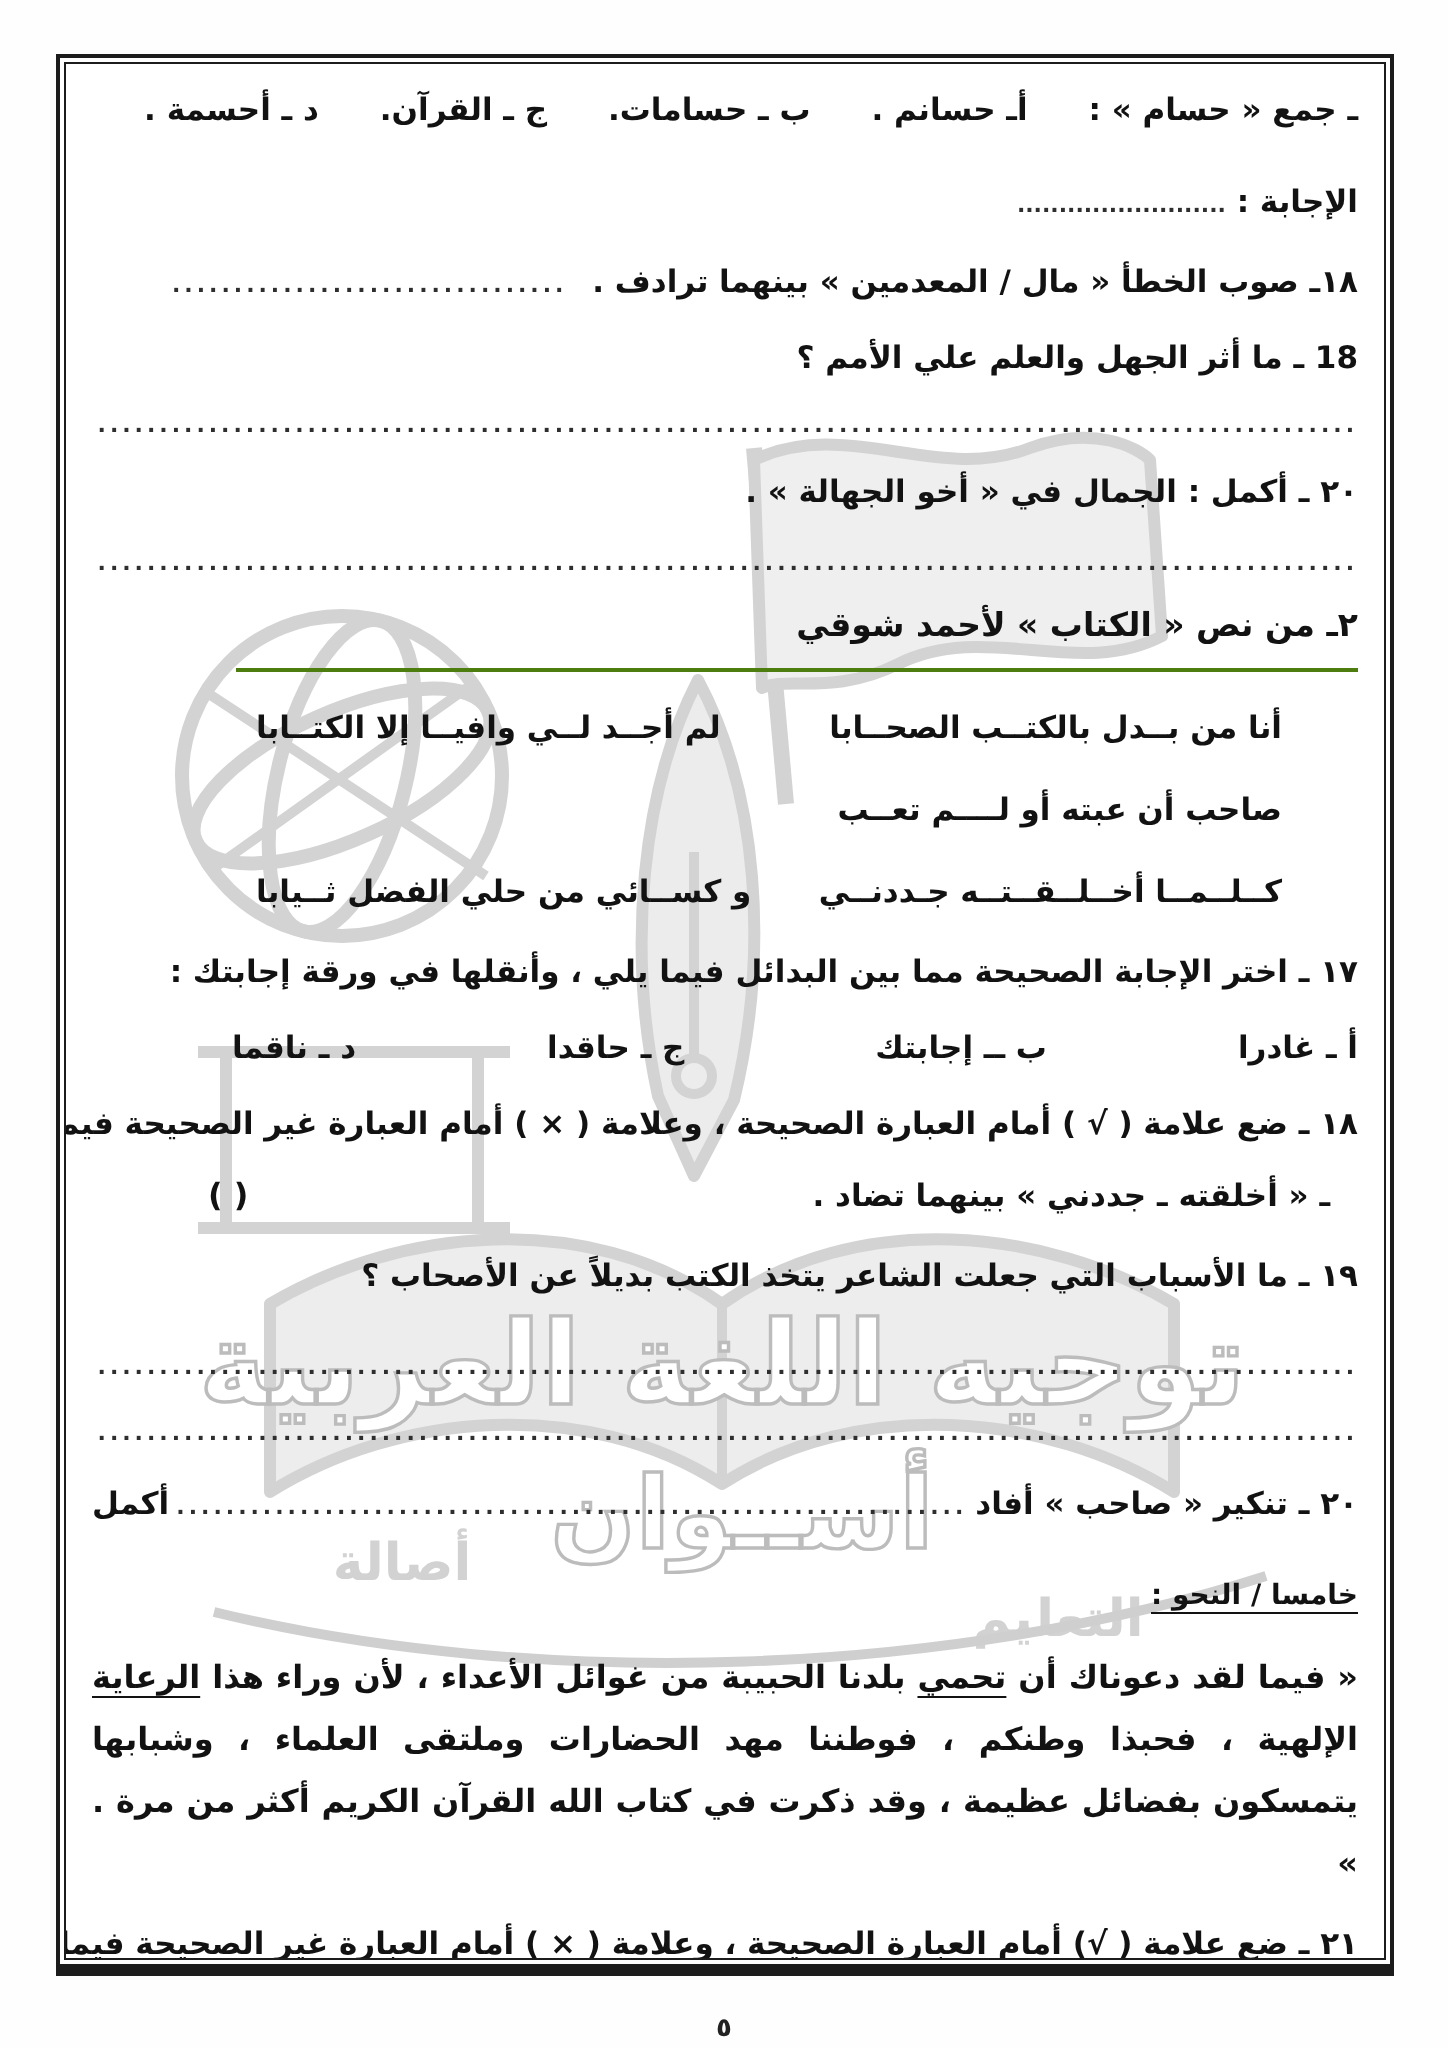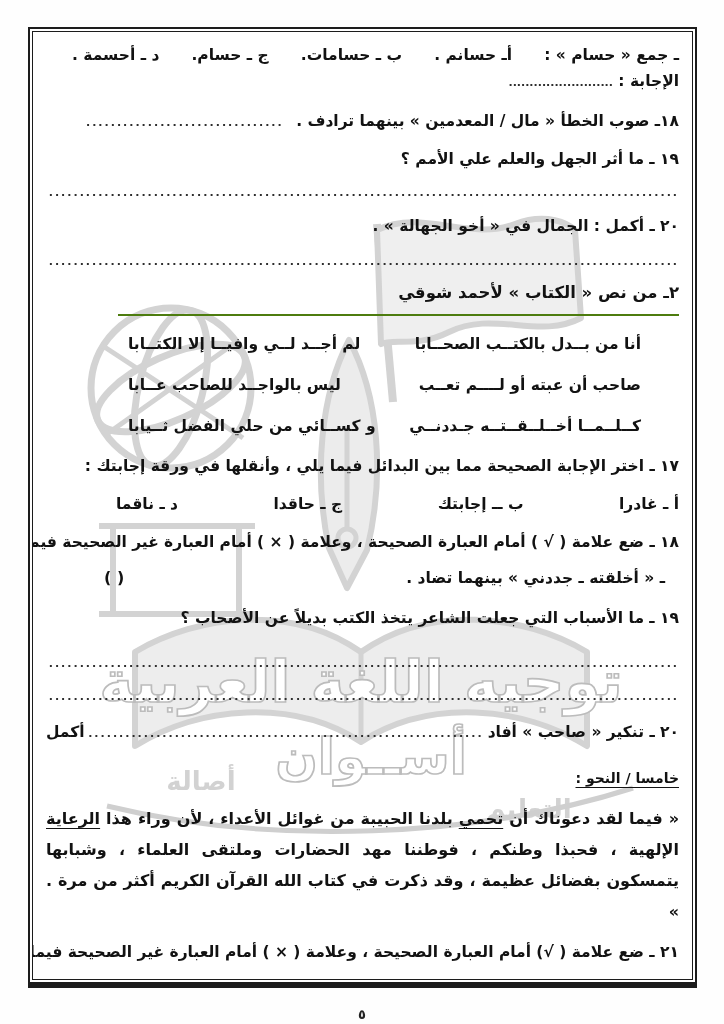--- a/index.html
+++ b/index.html
@@ -19,21 +19,21 @@
   .dots-inline { overflow:hidden; white-space:nowrap; font-size:11px; letter-spacing:2px; color:#2e2e2e; }
   .heading-underline { border-bottom:2px solid #4d7c0f; padding-bottom:8px; margin-left:72px; }
   .u { text-decoration:underline; text-underline-offset:4px; }
   .poem { padding-right:38px; padding-left:82px; }
   .poem-row { display:flex; justify-content:space-between; align-items:baseline; margin-top:15px; }
   .passage { font-size:16px; line-height:31px; font-weight:bold; color:#121212; text-align:justify; white-space:normal; }
   .parens { font-size:16px; }
   .page-num { position:absolute; bottom:2px; left:0; width:100%; text-align:center;
               font-size:13px; font-weight:bold; color:#222; z-index:2; }
   .mt4{margin-top:4px}.mt10{margin-top:10px}.mt12{margin-top:12px}
-  .mt14{margin-top:14px}.mt16{margin-top:16px}.mt18{margin-top:18px}.mt20{}.mt26{margin-top:26px}
+  .mt14{margin-top:14px}.mt16{margin-top:16px}.mt18{margin-top:18px}.mt20{margin-top:20px}.mt26{margin-top:26px}
 </style>
 </head>
 <body>
 
 <div class="page">
 
   <div class="frame">
     <div class="frame-inner">
 
       <svg class="wm" viewBox="0 0 640 660" aria-hidden="true">
@@ -59,36 +59,36 @@
         </g>
         <path d="M66 616 C230 656 436 648 592 598" fill="none" stroke="#cfcfcf" stroke-width="5"></path>
       </svg>
 
       <div class="content">
 
         <div class="row spread mt4" style="padding-left:26px">
           <span>ـ جمع « حسام » :</span>
           <span>أـ حسانم .</span>
           <span>ب ـ حسامات.</span>
-          <span>ج ـ حسام.</span>
+          <span>ج ـ القرآن.</span>
           <span>د ـ أحسمة .</span>
         </div>
 
         <div class="row mt20">
           <span>الإجابة :</span>
           <span class="dots-inline">.........................</span>
         </div>
 
         <div class="row spread mt12" style="padding-left:40px">
           <span>١٨ـ صوب الخطأ « مال / المعدمين »  بينهما ترادف .</span>
           <span class="dots-inline">................................</span>
         </div>
 
         <div class="row mt10">
-          <span>١٩ ـ ما أثر الجهل والعلم علي الأمم ؟</span>
+          <span>18 ـ ما أثر الجهل والعلم علي الأمم ؟</span>
         </div>
 
         <div class="dotline mt14">........................................................................................................................................................................................................</div>
 
         <div class="row mt12">
           <span>٢٠ ـ أكمل : الجمال في « أخو الجهالة »  .</span>
         </div>
 
         <div class="dotline mt16">........................................................................................................................................................................................................</div>
 
@@ -96,21 +96,20 @@
           <span>٢ـ من نص «  الكتاب  » لأحمد شوقي</span>
         </div>
 
         <div class="poem">
           <div class="row poem-row">
             <span>أنا من بــدل بالكتــب الصحــابا</span>
             <span>لم أجــد لــي وافيــا إلا الكتــابا</span>
           </div>
           <div class="row poem-row">
             <span>صاحب أن عبته أو لــــم تعــب</span>
-            <span>ليس بالواجــد للصاحب عــابا</span>
           </div>
           <div class="row poem-row">
             <span>كــلــمــا أخــلــقــتــه جـددنــي</span>
             <span>و كســائي من حلي الفضل ثــيابا</span>
           </div>
         </div>
 
         <div class="row mt14">
           <span>١٧ ـ  اختر الإجابة الصحيحة مما بين البدائل فيما يلي ، وأنقلها في ورقة إجابتك :</span>
         </div>

